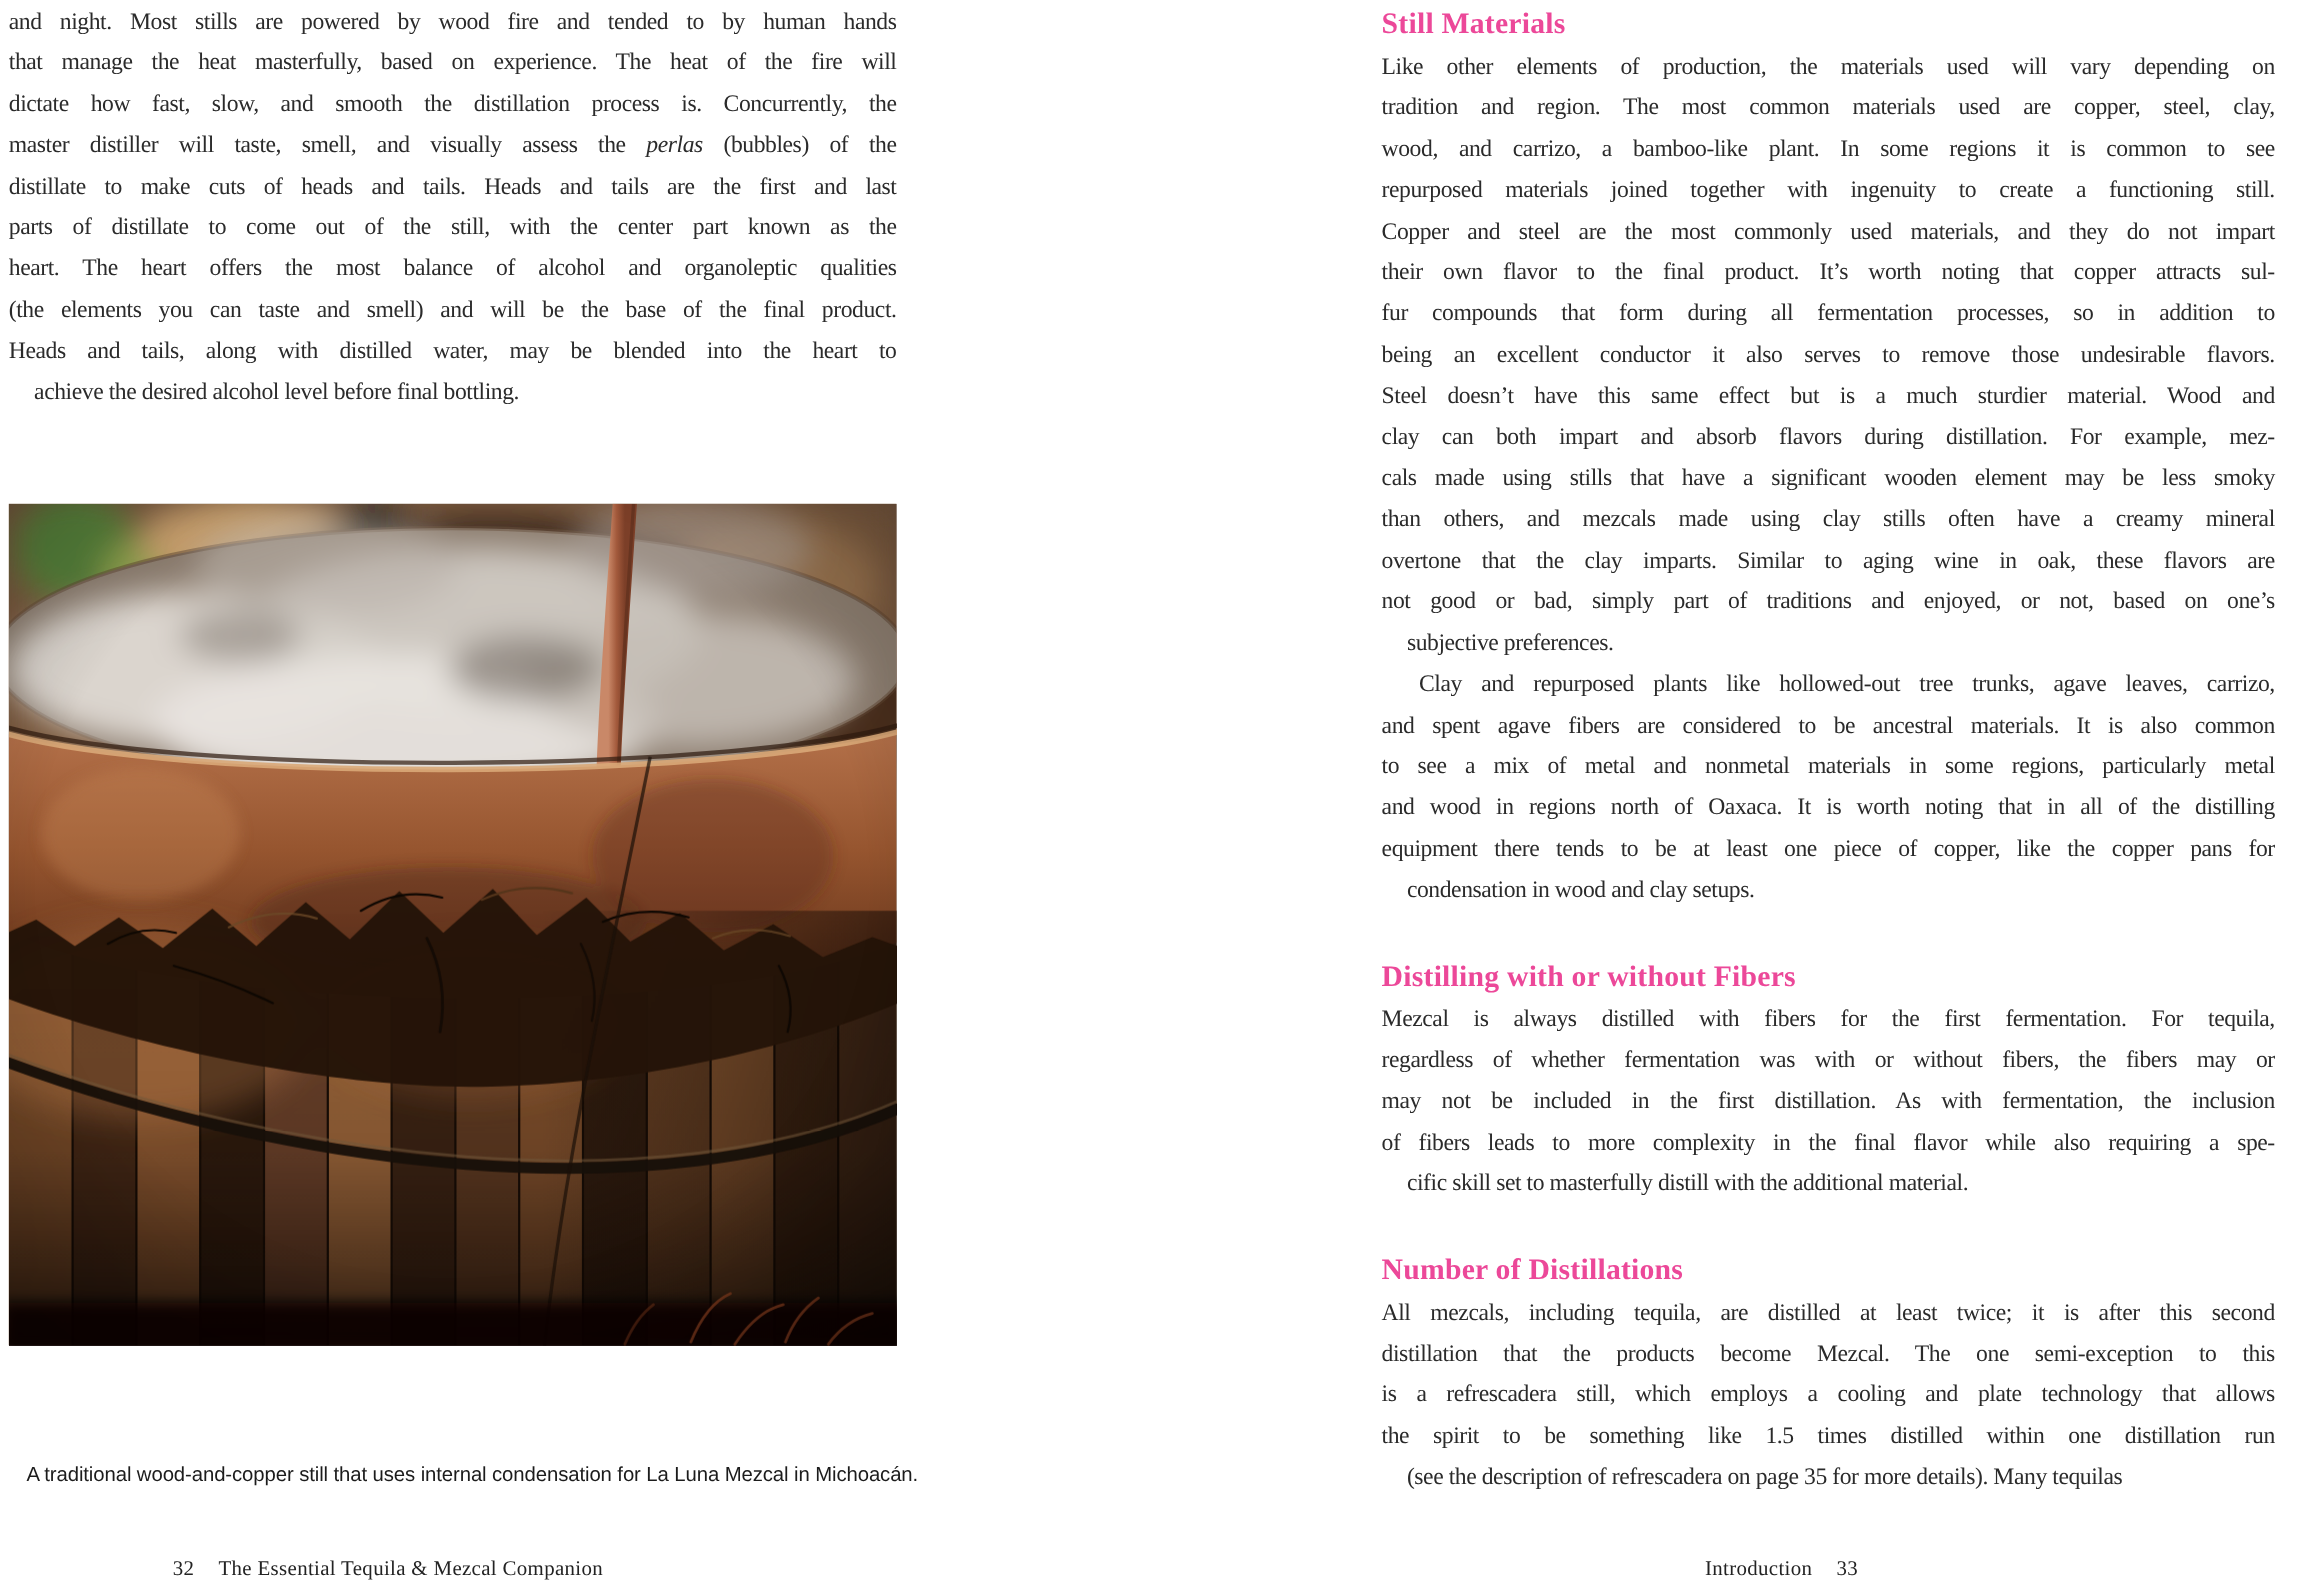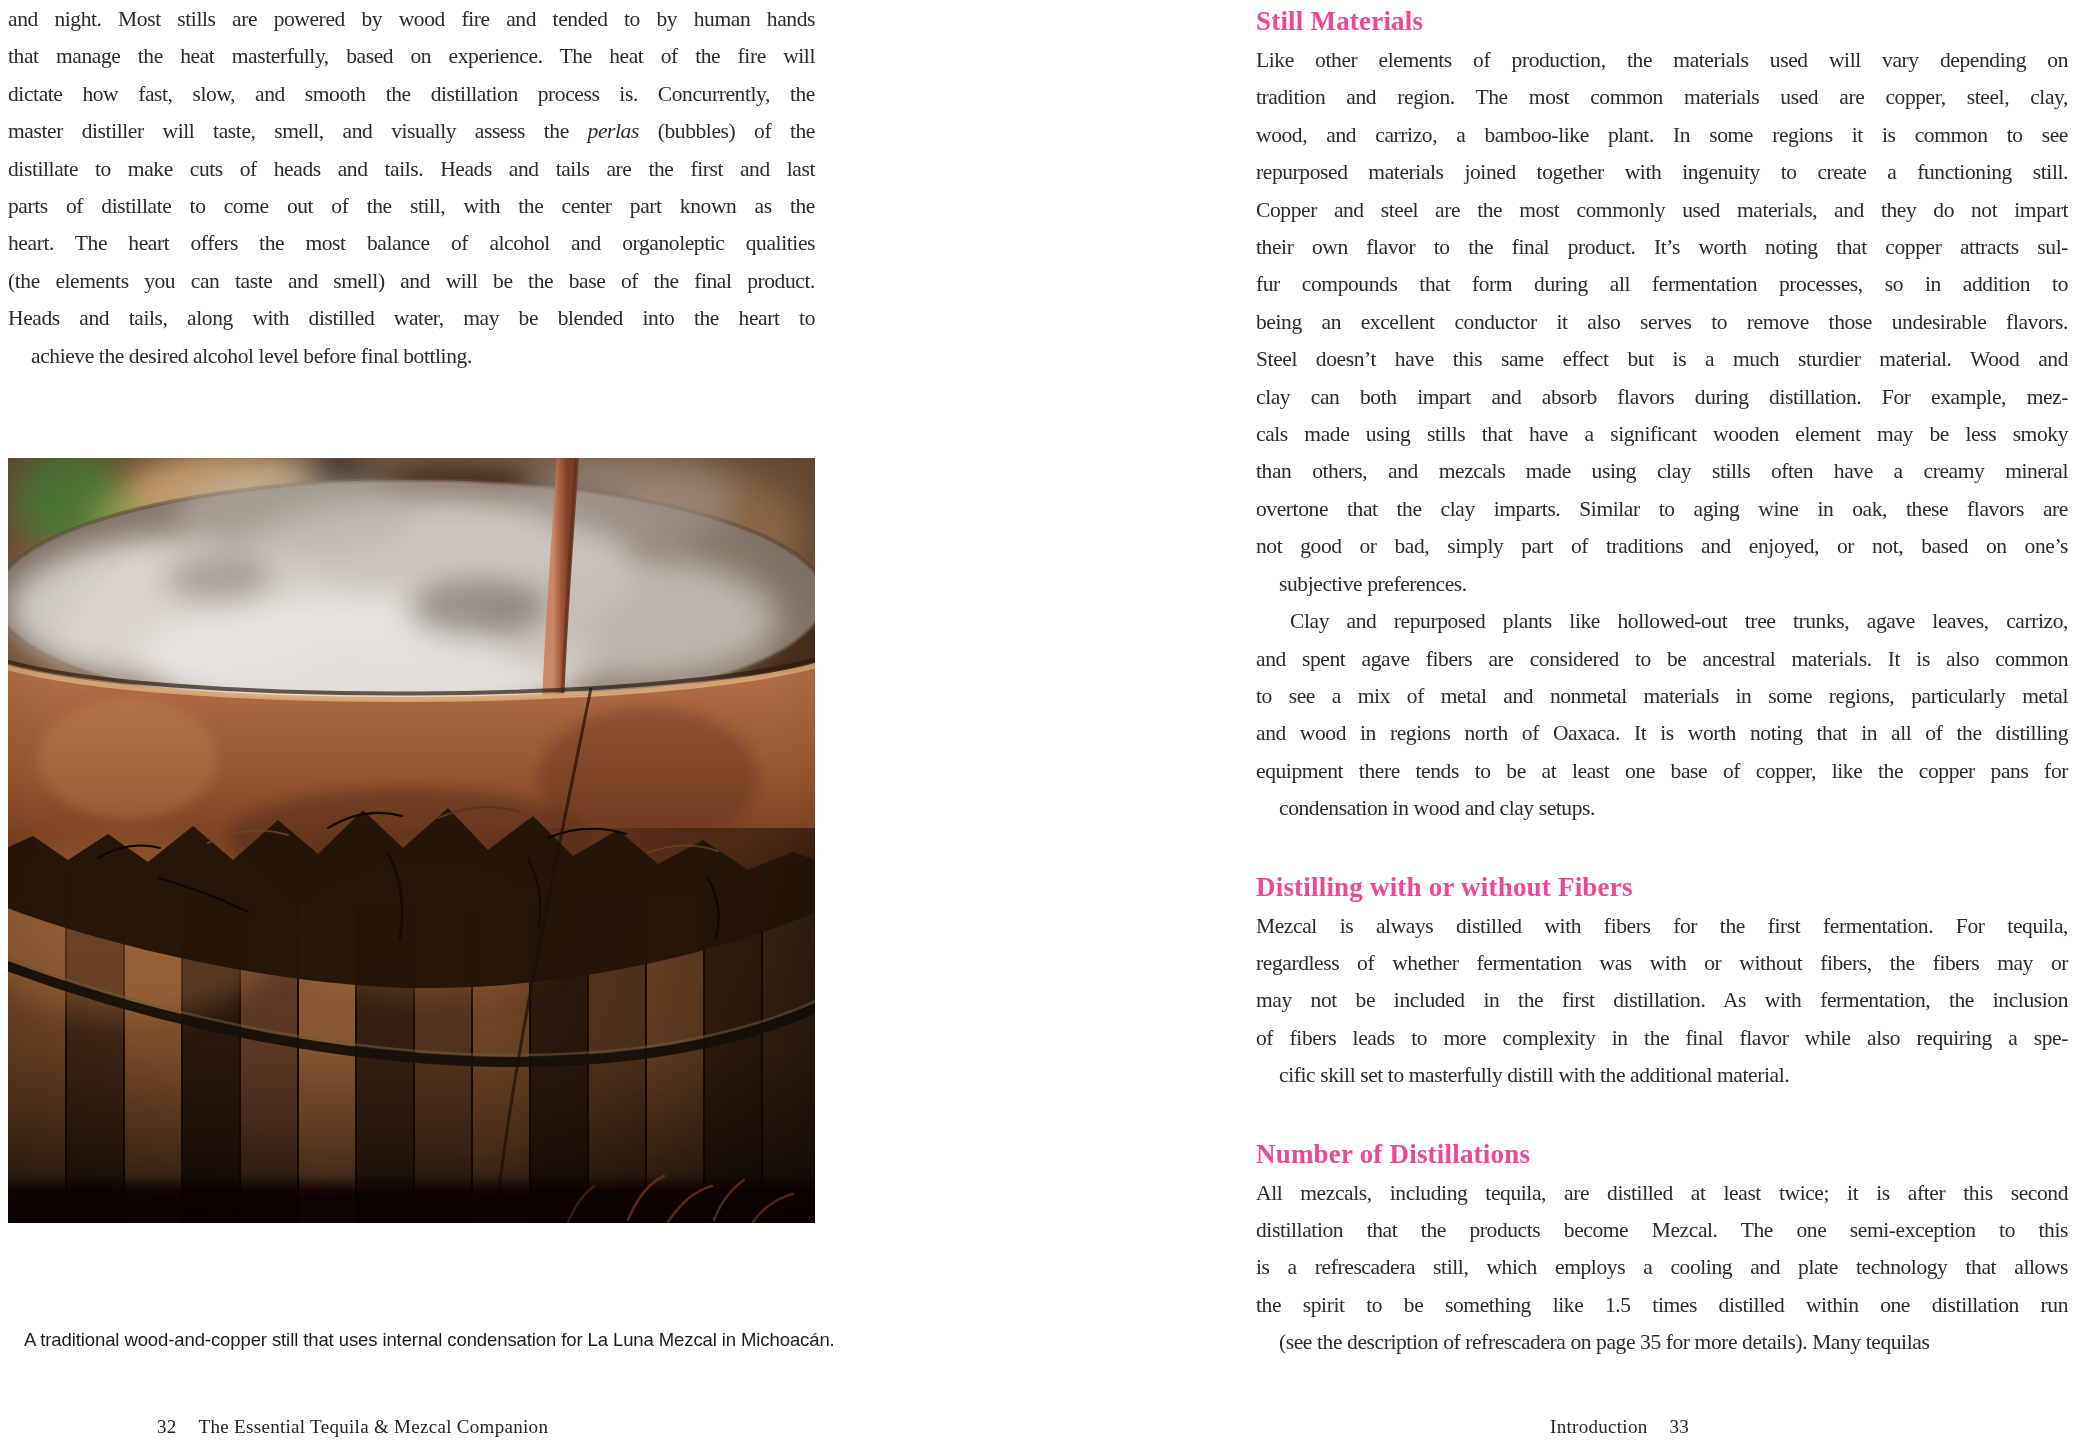--- a/index.html
+++ b/index.html
@@ -238,21 +238,21 @@
           <div class="line"><span>than others, and mezcals made using clay stills often have a creamy mineral</span></div>
           <div class="line"><span>overtone that the clay imparts. Similar to aging wine in oak, these flavors are</span></div>
           <div class="line"><span>not good or bad, simply part of traditions and enjoyed, or not, based on one’s</span></div>
           <div class="line last"><span>subjective preferences.</span></div>
         </div>
       <div class="para indent-first">
           <div class="line"><span>Clay and repurposed plants like hollowed-out tree trunks, agave leaves, carrizo,</span></div>
           <div class="line"><span>and spent agave fibers are considered to be ancestral materials. It is also common</span></div>
           <div class="line"><span>to see a mix of metal and nonmetal materials in some regions, particularly metal</span></div>
           <div class="line"><span>and wood in regions north of Oaxaca. It is worth noting that in all of the distilling</span></div>
-          <div class="line"><span>equipment there tends to be at least one base of copper, like the copper pans for</span></div>
+          <div class="line"><span>equipment there tends to be at least one piece of copper, like the copper pans for</span></div>
           <div class="line last"><span>condensation in wood and clay setups.</span></div>
         </div>
 
       <h2 class="gap">Distilling with or without Fibers</h2>
       <div class="para">
           <div class="line"><span>Mezcal is always distilled with fibers for the first fermentation. For tequila,</span></div>
           <div class="line"><span>regardless of whether fermentation was with or without fibers, the fibers may or</span></div>
           <div class="line"><span>may not be included in the first distillation. As with fermentation, the inclusion</span></div>
           <div class="line"><span>of fibers leads to more complexity in the final flavor while also requiring a spe-</span></div>
           <div class="line last"><span>cific skill set to masterfully distill with the additional material.</span></div>

